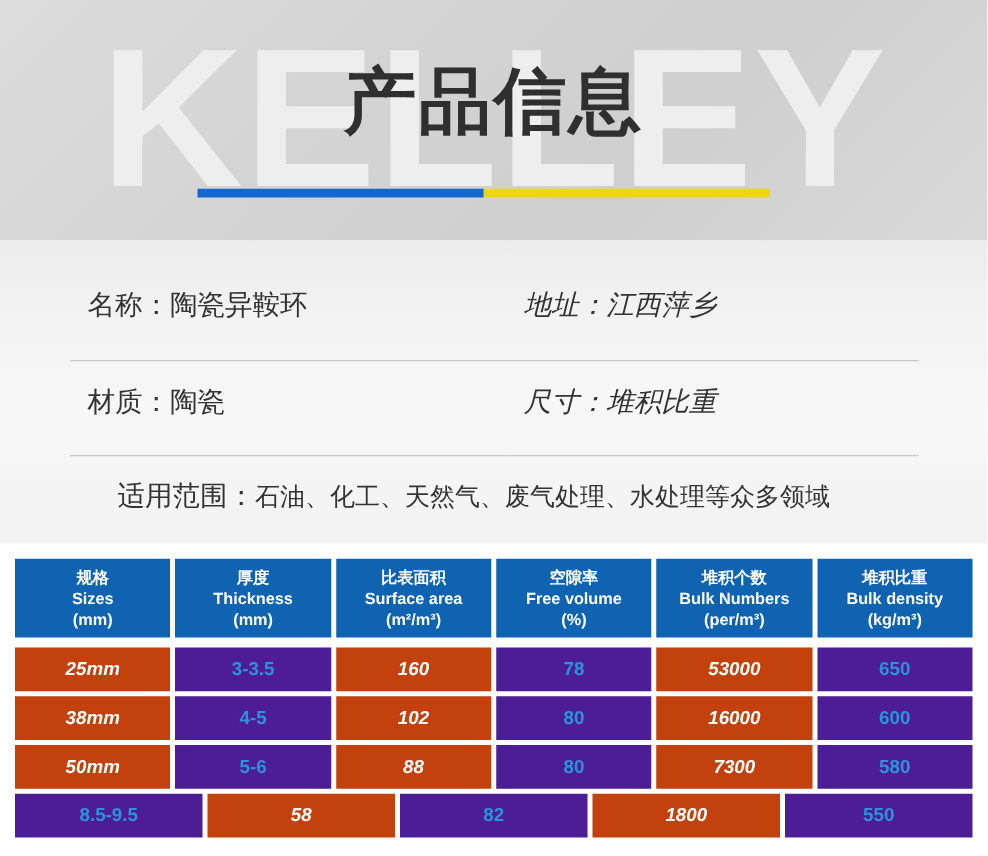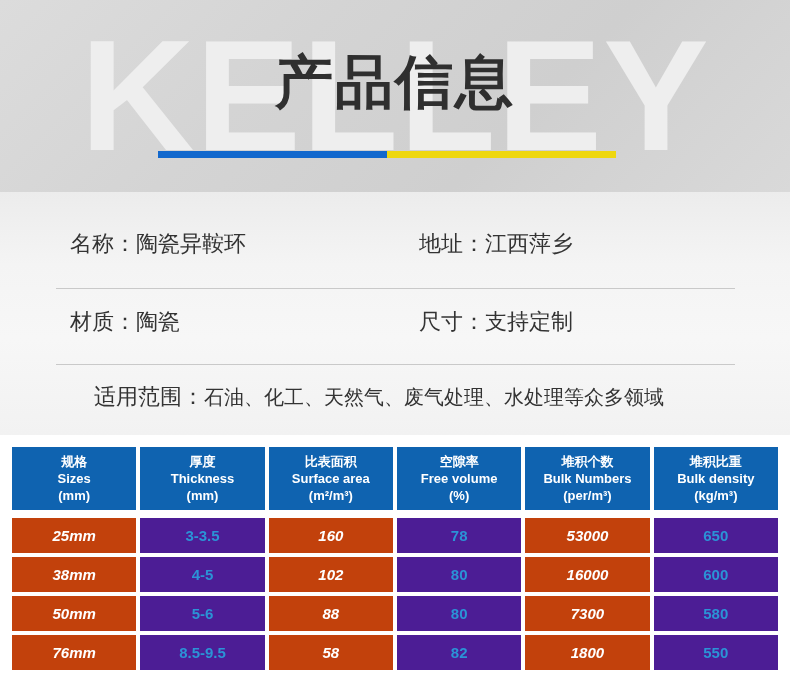--- a/index.html
+++ b/index.html
@@ -52,21 +52,21 @@
   .row1 { top: 32px; }
   .row2 { top: 110px; }
   .row3 { top: 185px; }
   .info-cell {
     position: absolute; top: 0;
     font-size: 22px; line-height: 40px;
     color: #333333;
     white-space: nowrap;
   }
   .cell-left  { left: 70px; }
-  .cell-right { left: 419px; }
+  .cell-right { left: 419px; font-style: italic; }
   .scope-label { font-size: 22px; margin-left: 24px; }
   .scope-value { font-size: 20px; }
   .divider {
     position: absolute; left: 56px; width: 679px; height: 1px;
     background: #c9c9c9;
   }
   .divider-1 { top: 96px; }
   .divider-2 { top: 172px; }
 
   
@@ -109,21 +109,21 @@
   </div>
 
   <div class="info">
     <div class="info-row row1">
       <div class="info-cell cell-left">名称：陶瓷异鞍环</div>
       <div class="info-cell cell-right">地址：江西萍乡</div>
     </div>
     <div class="divider divider-1"></div>
     <div class="info-row row2">
       <div class="info-cell cell-left">材质：陶瓷</div>
-      <div class="info-cell cell-right">尺寸：支持定制</div>
+      <div class="info-cell cell-right">尺寸：堆积比重</div>
     </div>
     <div class="divider divider-2"></div>
     <div class="info-row row3">
       <div class="info-cell cell-left">
         <span class="scope-label">适用范围：</span><span class="scope-value">石油、化工、天然气、废气处理、水处理等众多领域</span>
       </div>
     </div>
   </div>
 
   <div class="table">
@@ -178,21 +178,20 @@
         </div>
         <div class="trow tbody">
           <div class="cell blue">50mm</div>
           <div class="cell gray">5-6</div>
           <div class="cell blue">88</div>
           <div class="cell gray">80</div>
           <div class="cell blue">7300</div>
           <div class="cell gray">580</div>
         </div>
         <div class="trow tbody">
-          <div class="cell blue">76mm</div>
           <div class="cell gray">8.5-9.5</div>
           <div class="cell blue">58</div>
           <div class="cell gray">82</div>
           <div class="cell blue">1800</div>
           <div class="cell gray">550</div>
         </div>
       </div>
   </div>
 
 </div>

